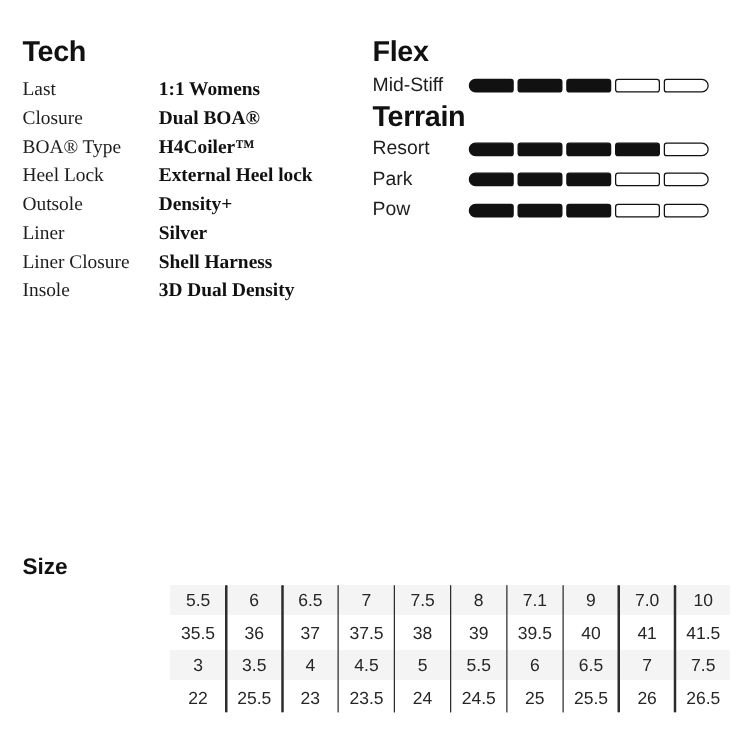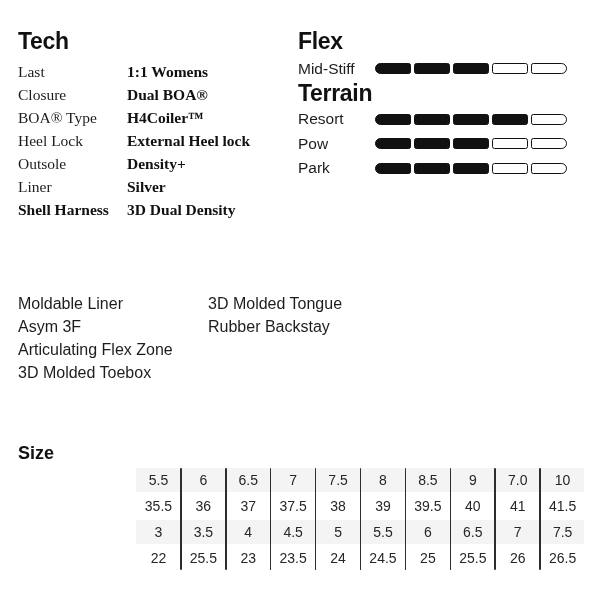--- a/index.html
+++ b/index.html
@@ -78,21 +78,23 @@
         <div class="kv-label">Closure</div>
         <div class="kv-value">Dual BOA®</div>
         <div class="kv-label">BOA® Type</div>
         <div class="kv-value">H4Coiler™</div>
         <div class="kv-label">Heel Lock</div>
         <div class="kv-value">External Heel lock</div>
         <div class="kv-label">Outsole</div>
         <div class="kv-value">Density+</div>
         <div class="kv-label">Liner</div>
         <div class="kv-value">Silver</div>
+        <div class="kv-label">Liner Closure</div>
         <div class="kv-value">Shell Harness</div>
+        <div class="kv-label">Insole</div>
         <div class="kv-value">3D Dual Density</div>
       </div>
   </section>
 
   <section class="right-col">
     <h2 class="section-heading">Flex</h2>
     <div id="flex-rows">
         <div class="rating-row flex-row">
           <div class="r-label">Mid-Stiff</div>
           <div class="bar">
@@ -110,70 +112,58 @@
           <div class="r-label">Resort</div>
           <div class="bar">
             <span class="seg filled"></span>
             <span class="seg filled"></span>
             <span class="seg filled"></span>
             <span class="seg filled"></span>
             <span class="seg"></span>
           </div>
         </div>
         <div class="rating-row">
+          <div class="r-label">Park</div>
+          <div class="bar">
+            <span class="seg filled"></span>
+            <span class="seg filled"></span>
+            <span class="seg filled"></span>
+            <span class="seg"></span>
+            <span class="seg"></span>
+          </div>
+        </div>
+        <div class="rating-row">
           <div class="r-label">Pow</div>
           <div class="bar">
             <span class="seg filled"></span>
             <span class="seg filled"></span>
             <span class="seg filled"></span>
             <span class="seg"></span>
             <span class="seg"></span>
           </div>
         </div>
-        <div class="rating-row">
-          <div class="r-label">Park</div>
-          <div class="bar">
-            <span class="seg filled"></span>
-            <span class="seg filled"></span>
-            <span class="seg filled"></span>
-            <span class="seg"></span>
-            <span class="seg"></span>
-          </div>
-        </div>
       </div>
   </section>
 
   <section class="extras">
-    <div class="extras-cols">
-      <ul class="extras-col col1" id="extras-col1">
-          <li>Moldable Liner</li>
-          <li>Asym 3F</li>
-          <li>Articulating Flex Zone</li>
-          <li>3D Molded Toebox</li>
-        </ul>
-      <ul class="extras-col col2" id="extras-col2">
-          <li>3D Molded Tongue</li>
-          <li>Rubber Backstay</li>
-        </ul>
-    </div>
   </section>
 
   <section class="size">
     <div class="size-label">Size</div>
     <div class="size-table" id="size-table">
         <div class="size-row">
           <div class="row-pill">US Womens</div>
           <div class="row-vals alt">
             <div class="cell">5.5</div>
             <div class="cell">6</div>
             <div class="cell">6.5</div>
             <div class="cell">7</div>
             <div class="cell">7.5</div>
             <div class="cell">8</div>
-            <div class="cell">8.5</div>
+            <div class="cell">7.1</div>
             <div class="cell">9</div>
             <div class="cell">7.0</div>
             <div class="cell">10</div>
           </div>
         </div>
         <div class="size-row">
           <div class="row-pill">EU</div>
           <div class="row-vals">
             <div class="cell">35.5</div>
             <div class="cell">36</div>

